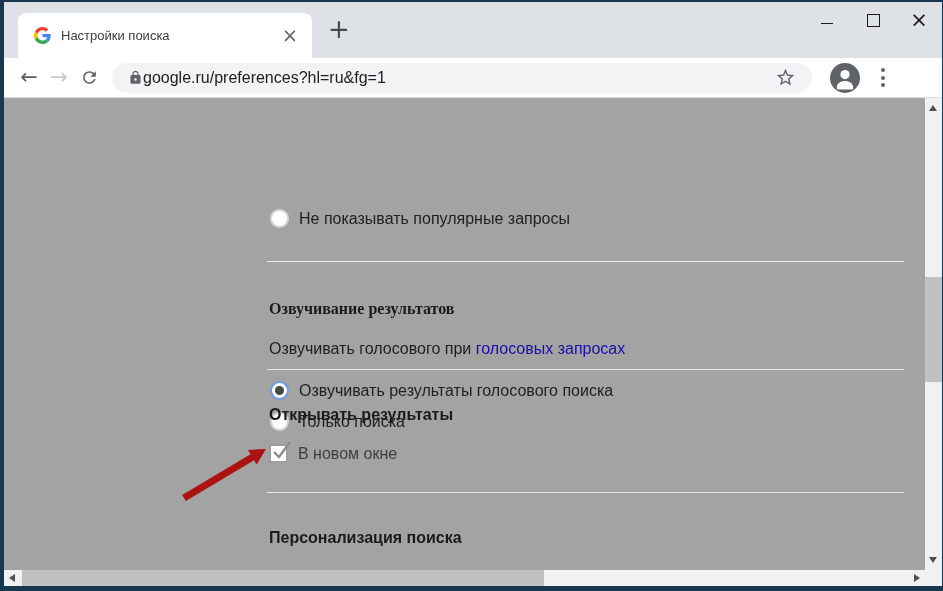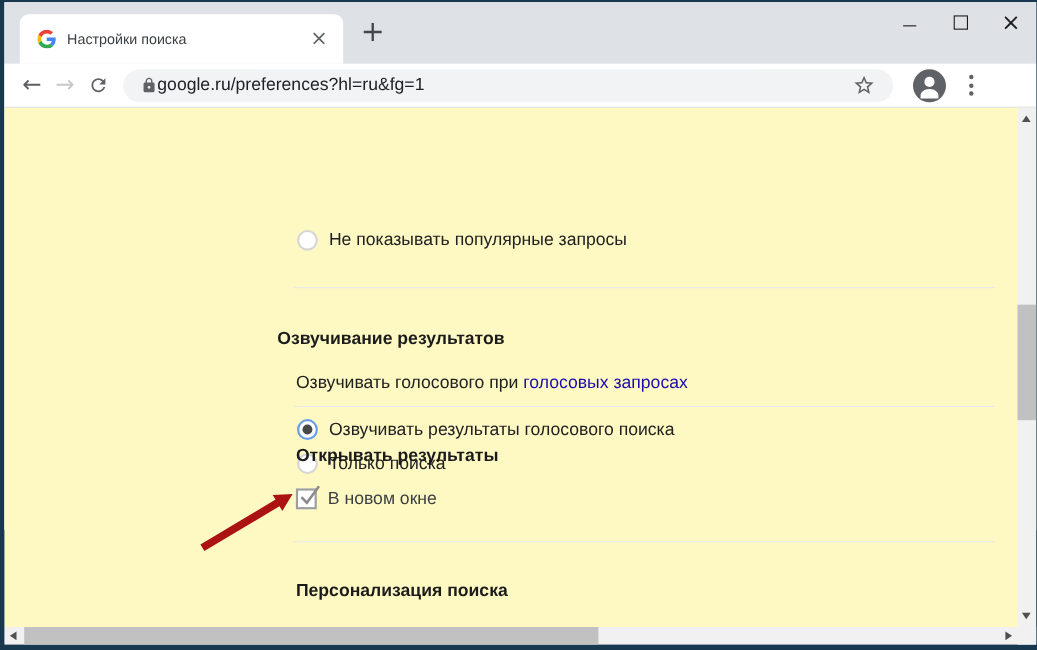--- a/index.html
+++ b/index.html
@@ -34,21 +34,21 @@
            display:flex;align-items:center;padding:0 12px;box-sizing:border-box;}
   .lock{width:15px;height:15px;margin-left:4px;flex:0 0 auto;}
   .url{font-size:16px;color:#202124;flex:1;white-space:nowrap;overflow:hidden;}
   .star{width:21px;height:21px;margin-right:4px;flex:0 0 auto;}
   .avatar{width:30px;height:30px;border-radius:50%;background:#5f6368;margin-left:18px;
           position:relative;overflow:hidden;flex:0 0 auto;}
   .menu-dots{width:30px;display:flex;flex-direction:column;align-items:center;gap:3.2px;margin-left:8px;}
   .menu-dots i{width:4px;height:4px;border-radius:50%;background:#5f6368;}
 
   
-  .content{position:absolute;left:0;top:96px;width:938px;height:472px;background:#fef9c3;overflow:hidden;}
+  .content{position:absolute;left:0;top:96px;width:938px;height:472px;background:#a3a3a3;overflow:hidden;}
   .abs{position:absolute;}
   .opt-row{display:flex;align-items:center;gap:10px;}
   .opt-label{font-size:16px;color:#212121;white-space:nowrap;}
   .radio{width:15px;height:15px;border-radius:50%;border:2px solid #d6d6d6;box-sizing:content-box;
          background:#fff;flex:0 0 auto;position:relative;}
   .radio.sel{border-color:#6d9ce8;}
   .radio.sel::after{content:"";position:absolute;left:50%;top:50%;width:9px;height:9px;margin:-4.5px 0 0 -4.5px;
                     border-radius:50%;background:#474747;}
   .divider{height:1px;background:#e9e9e9;}
   .sect-head{font-size:16px;font-weight:bold;color:#1b1b1b;white-space:nowrap;}
@@ -137,21 +137,21 @@
 
   <div class="content">
 
     <div class="abs opt-row" style="left:266px;top:111px;">
       <span class="radio"></span>
       <span class="opt-label">Не показывать популярные запросы</span>
     </div>
 
     <div class="abs divider" style="left:263px;top:163px;width:637px;"></div>
 
-    <div class="abs sect-head" style="left:248px;top:202px;">Озвучивание результатов</div>
+    <div class="abs sect-head" style="left:265px;top:202px;font-family:Liberation Serif, serif;">Озвучивание результатов</div>
 
     <div class="abs para" style="left:265px;top:242px;">
       <span>Озвучивать голосового при </span><a href="#">голосовых запросах</a>
     </div>
 
     <div class="abs opt-row" style="left:266px;top:283px;">
       <span class="radio sel"></span>
       <span class="opt-label">Озвучивать результаты голосового поиска</span>
     </div>
 

